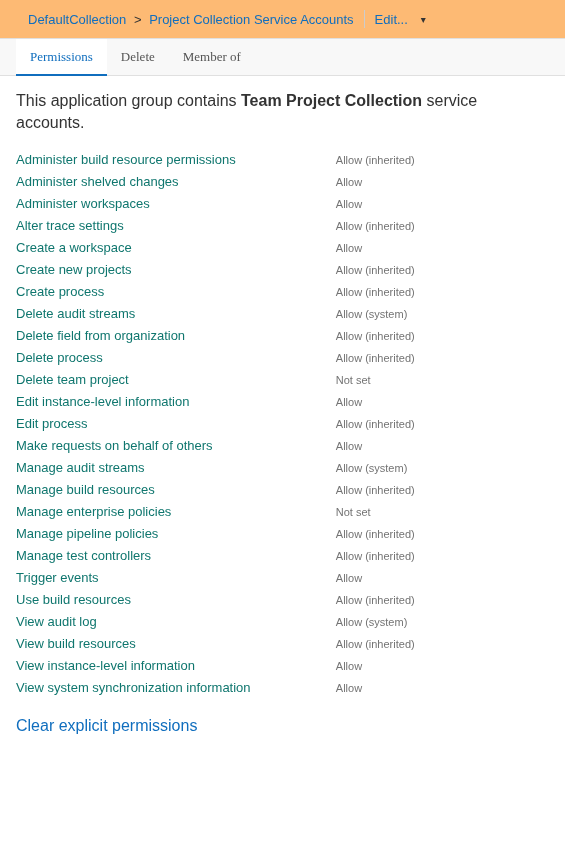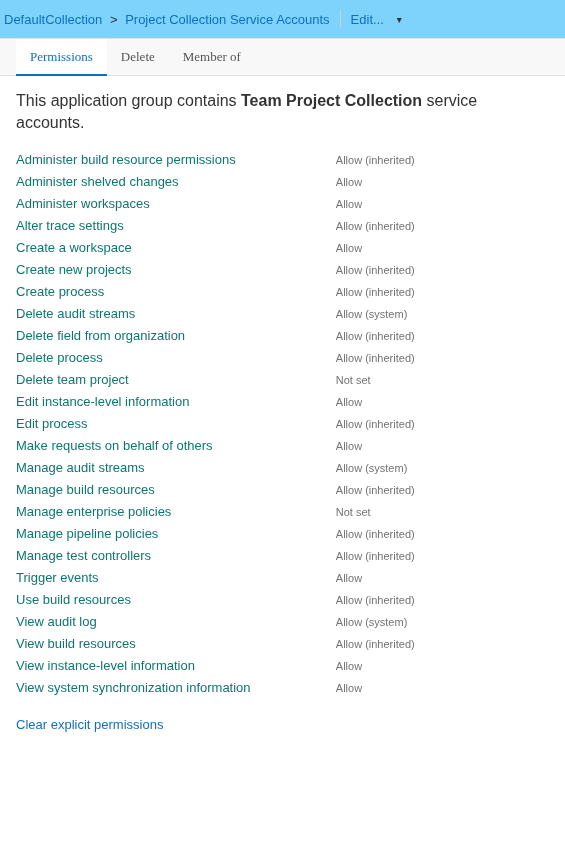--- a/index.html
+++ b/index.html
@@ -9,23 +9,23 @@
       color: #333;
       background: #fff;
       width: 565px;
       min-height: 841px;
     }
 
     
     .header {
       display: flex;
       align-items: center;
-      padding: 10px 16px 10px 4px;
+      padding: 10px 16px 10px 28px;
       border-bottom: 1px solid #e0e0e0;
-      background: #7dd3fc;
+      background: #fdba74;
     }
     .breadcrumb-text {
       font-size: 13px;
       color: #333;
     }
     .breadcrumb-link {
       color: #106ebe;
       text-decoration: none;
     }
     .breadcrumb-sep {
@@ -111,21 +111,21 @@
     .permissions-table td:last-child {
       font-size: 11px;
       color: #737373;
     }
 
     
     .clear-link {
       display: inline-block;
       margin-top: 18px;
       color: #106ebe;
-      font-size: 13px;
+      font-size: 16px;
       cursor: pointer;
       text-decoration: none;
     }
   </style>
 </head>
 <body>
 
 <div class="header">
   <div class="breadcrumb-text">
     <a class="breadcrumb-link">DefaultCollection</a>

